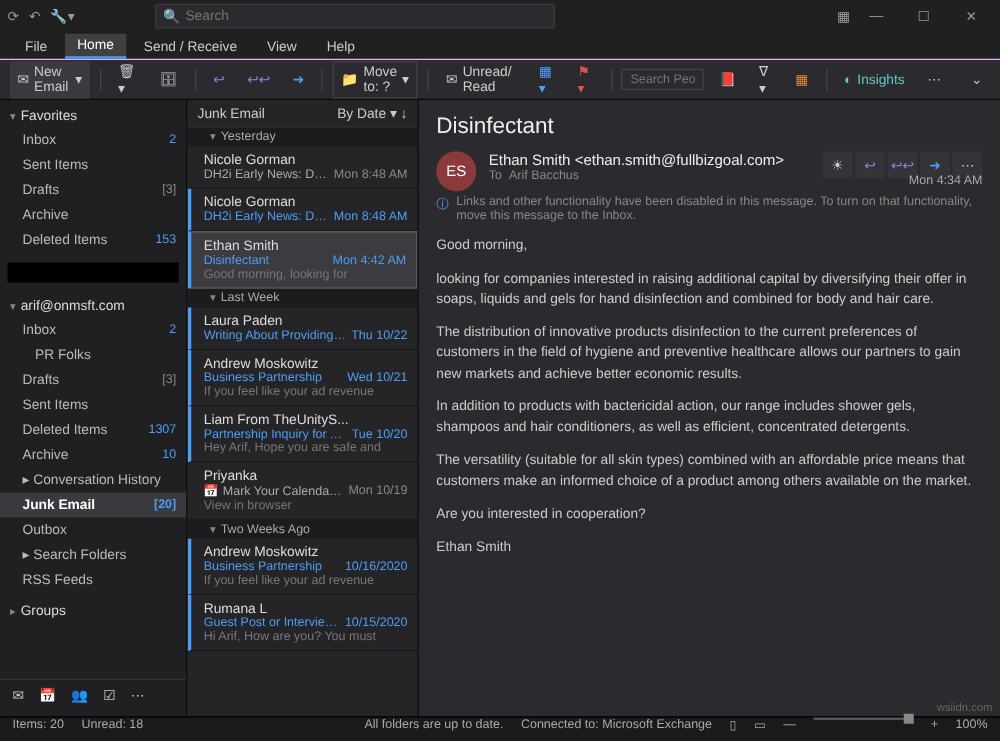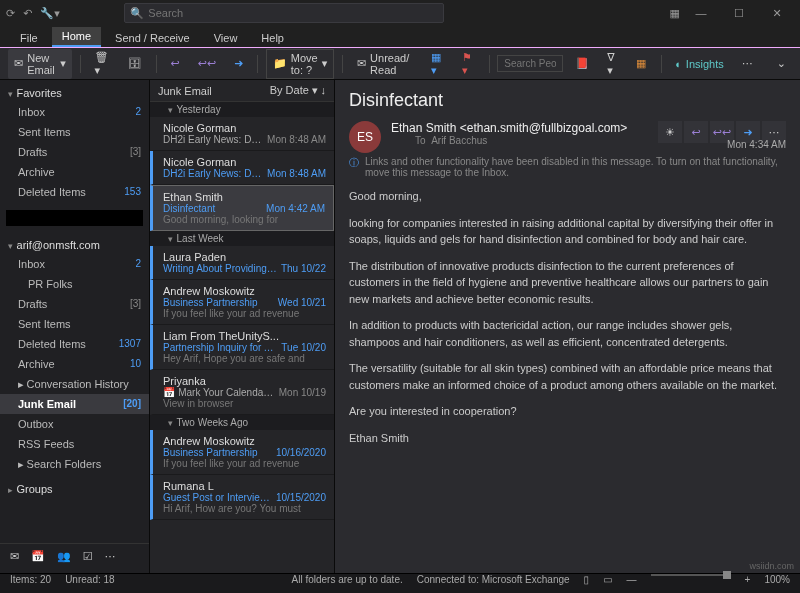--- a/index.html
+++ b/index.html
@@ -59,21 +59,21 @@
 .msg .date.read { color:#888; }
 .msg .preview { color:#777; font-size:10px; white-space:nowrap; overflow:hidden; text-overflow:ellipsis; }
 
 
 .reader { flex:1; background:#2b2b2f; display:flex; flex-direction:column; padding:10px 14px; overflow-y:auto; }
 .reader h1 { font-size:18px; font-weight:400; color:#eee; margin-bottom:10px; }
 .reader-head { display:flex; gap:10px; align-items:flex-start; margin-bottom:8px; }
 .avatar { width:32px; height:32px; border-radius:50%; background:#8a3a3a; color:#fff; display:flex; align-items:center; justify-content:center; font-size:12px; }
 .reader-meta { flex:1; }
 .reader-meta .from { color:#eee; font-size:12px; }
-.reader-meta .to { color:#888; font-size:10px;margin-left:24px; }
+.reader-meta .to { color:#888; font-size:10px; }
 .reader-actions { display:flex; gap:2px; }
 .reader-actions .act { width:24px; height:22px; background:#333338; display:flex; align-items:center; justify-content:center; }
 .reader-date { color:#aaa; font-size:10px; text-align:right; margin-top:-22px; margin-bottom:6px; }
 .info-bar { display:flex; gap:6px; color:#888; font-size:10px; margin-bottom:10px; align-items:flex-start; }
 .info-bar .icon { color:#4e9df5; }
 .body p { color:#ccc; font-size:11px; line-height:1.5; margin-bottom:10px; }
 
 
 .status { height:20px; background:#1a1a1c; display:flex; padding:0 10px; gap:14px; font-size:10px; color:#aaa; border-top:1px solid #000;}
 .status .spacer { flex:1; }
@@ -212,25 +212,25 @@
             </div>
             <div class="nav-item active">
               <span>Junk Email</span>
               <span class="count">[20]</span>
             </div>
             <div class="nav-item">
               <span>Outbox</span>
               <span class="count"></span>
             </div>
             <div class="nav-item">
+              <span>▸ Search Folders</span>
+              <span class="count"></span>
+            </div>
+            <div class="nav-item">
               <span>RSS Feeds</span>
-              <span class="count"></span>
-            </div>
-            <div class="nav-item">
-              <span>▸ Search Folders</span>
               <span class="count"></span>
             </div>
           </div>
       </div>
       <div class="nav-head">
           <span class="chev-r"></span>
           <span>Groups</span>
         </div>
       <div class="nav-bottom">
         <span>✉</span>

